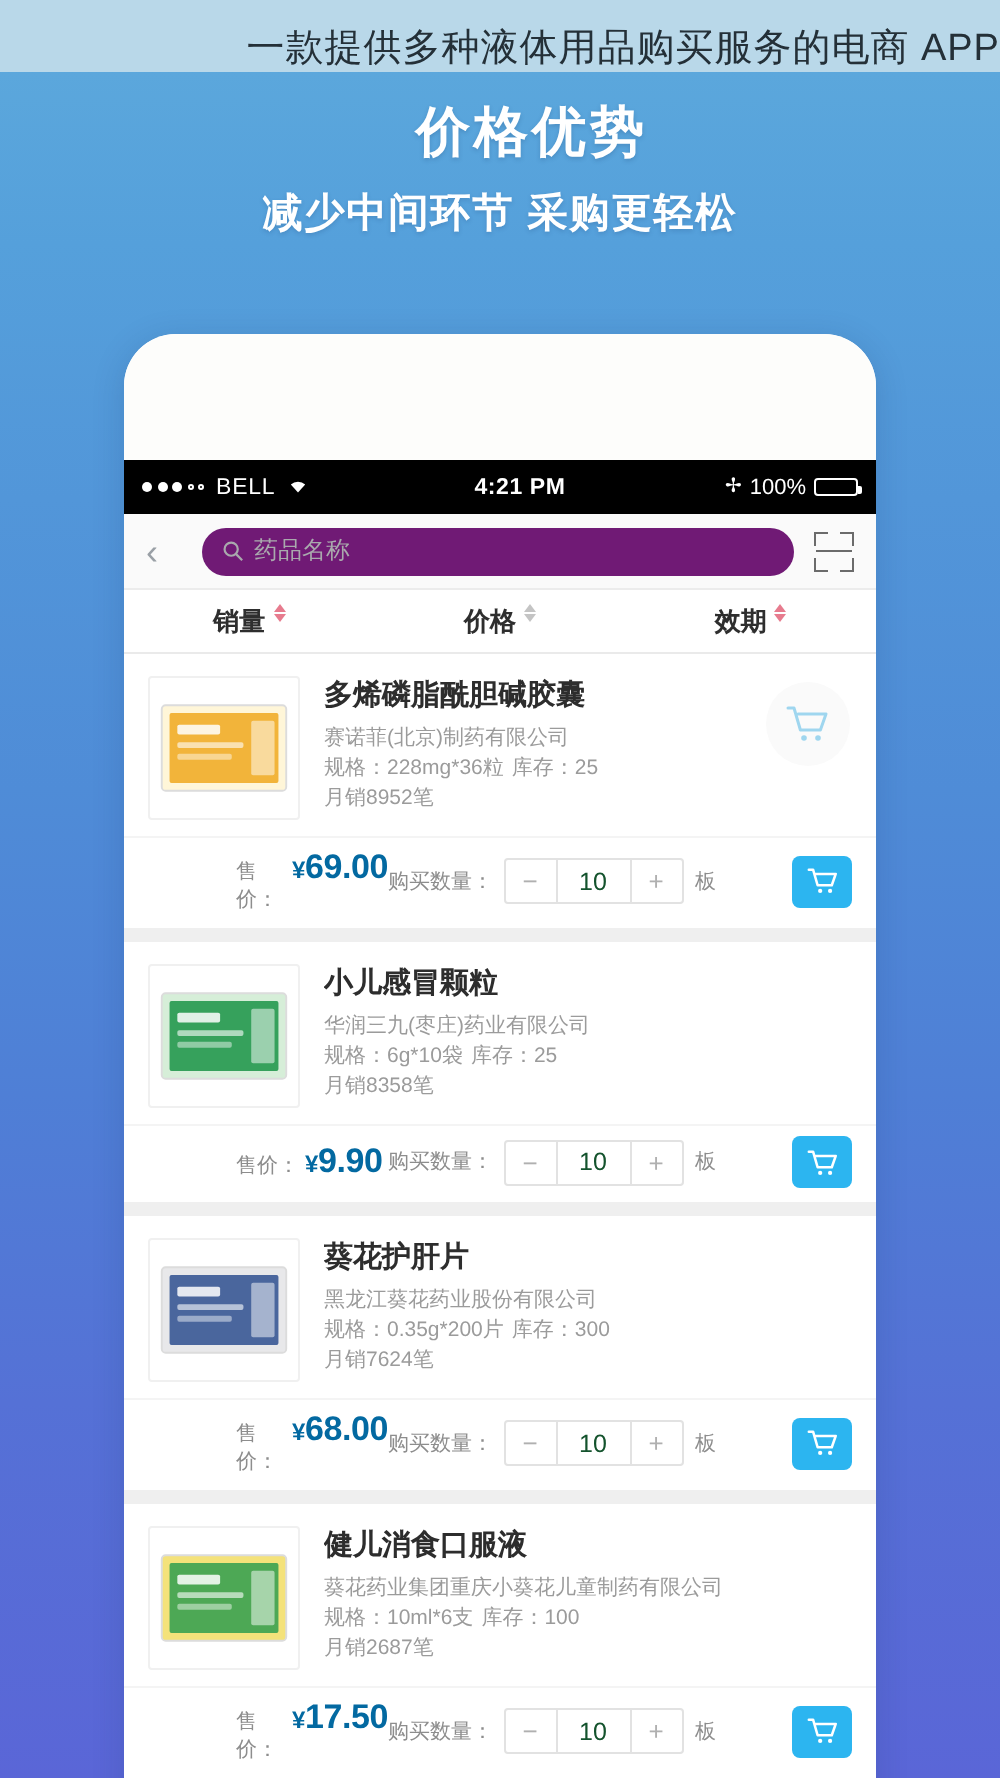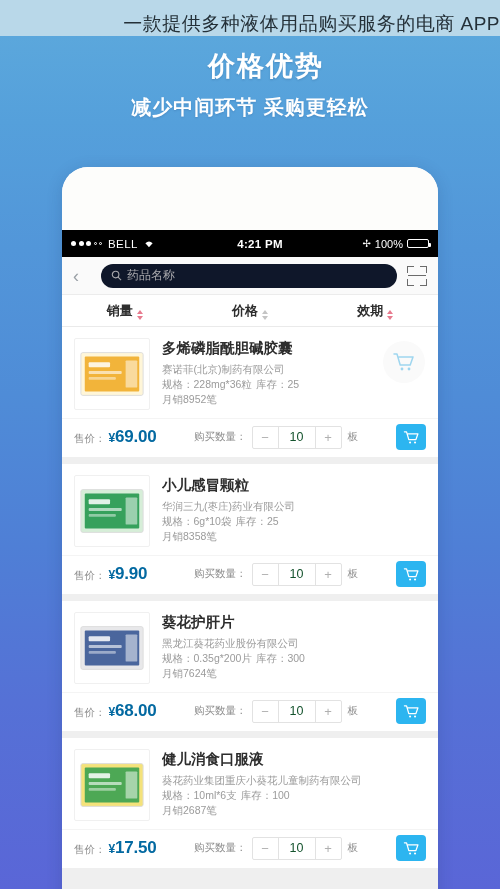--- a/index.html
+++ b/index.html
@@ -92,42 +92,42 @@
     height: 38px; background: #fafafa;
     display: flex; align-items: center; padding: 0 11px;
     border-bottom: 1px solid #ececec;
   }
   #back-chevron {
     width: 18px; flex: 0 0 18px; color: #9aa0a6;
     font-size: 18px; line-height: 1; text-align: left; font-weight: 300;
   }
   #search-box {
     flex: 1; height: 24px; margin: 0 10px;
-    background: #0f172a; border-radius: 12px;
+    background: #701a75; border-radius: 12px;
     display: flex; align-items: center; padding: 0 10px; gap: 5px;
   }
   #search-placeholder { font-size: 12px; color: #a9a9ad; }
   #scan-icon { width: 20px; height: 20px; position: relative; flex: 0 0 20px; }
   #scan-icon span { position: absolute; width: 7px; height: 7px; border: 1.6px solid #6b6b6b; }
   #scan-icon .tl { left: 0; top: 0; border-right: none; border-bottom: none; }
   #scan-icon .tr { right: 0; top: 0; border-left: none; border-bottom: none; }
   #scan-icon .bl { left: 0; bottom: 0; border-right: none; border-top: none; }
   #scan-icon .br { right: 0; bottom: 0; border-left: none; border-top: none; }
   #scan-icon .bar {
     left: 1px; right: 1px; top: 9px; width: auto; height: 0;
     border: none; border-top: 1.6px solid #6b6b6b;
   }
 
   
   #sort-bar {
     height: 32px; background: #fff; display: flex; align-items: center;
     border-bottom: 1px solid #eaeaea;
   }
   .sort-tab {
-    flex: 1; display: flex; align-items: flex-end; justify-content: center;
+    flex: 1; display: flex; align-items: flex-start; justify-content: center;
     gap: 4px; font-size: 13px; color: #2e2e2e; font-weight: bold;
   }
   .sort-arrows { display: flex; flex-direction: column; gap: 1.5px; }
   .arrow-up, .arrow-dn {
     width: 0; height: 0; border-left: 3.5px solid transparent;
     border-right: 3.5px solid transparent;
   }
   .arrow-up { border-bottom: 4px solid currentColor; }
   .arrow-dn { border-top: 4px solid currentColor; }
   .sort-arrows.hot { color: #e77b8e; }
@@ -160,21 +160,21 @@
     width: 42px; height: 42px; border-radius: 50%;
     background: #fafafa; display: flex; align-items: center; justify-content: center;
   }
   .round-cart svg { width: 24px; height: 24px; }
 
   .card-bottom {
     display: flex; align-items: center; padding: 5px 12px 7px 12px;
     border-top: 1px solid #f4f4f4;
   }
   .price-wrap { display: flex; align-items: baseline; flex: 0 0 120px; }
-  .price-label { font-size: 10.5px; color: #8d8d8d; margin-right: 3px; }
+  .price-label { font-size: 10.5px; color: #8d8d8d; margin-right: 3px; margin-left: 44px; }
   .price-val { font-size: 17px; font-weight: bold; color: #0369a1; letter-spacing: -.2px; }
   .price-val .yen { font-size: 12px; }
   .qty-label { font-size: 10.5px; color: #8d8d8d; margin-right: 5px; }
   .stepper { display: flex; align-items: center; border: 1px solid #e2e2e2; border-radius: 2px; height: 23px; }
   .step-btn {
     width: 25px; height: 100%; display: flex; align-items: center; justify-content: center;
     font-size: 13px; color: #b0b0b0;
   }
   .step-val {
     width: 38px; height: 100%; display: flex; align-items: center; justify-content: center;

